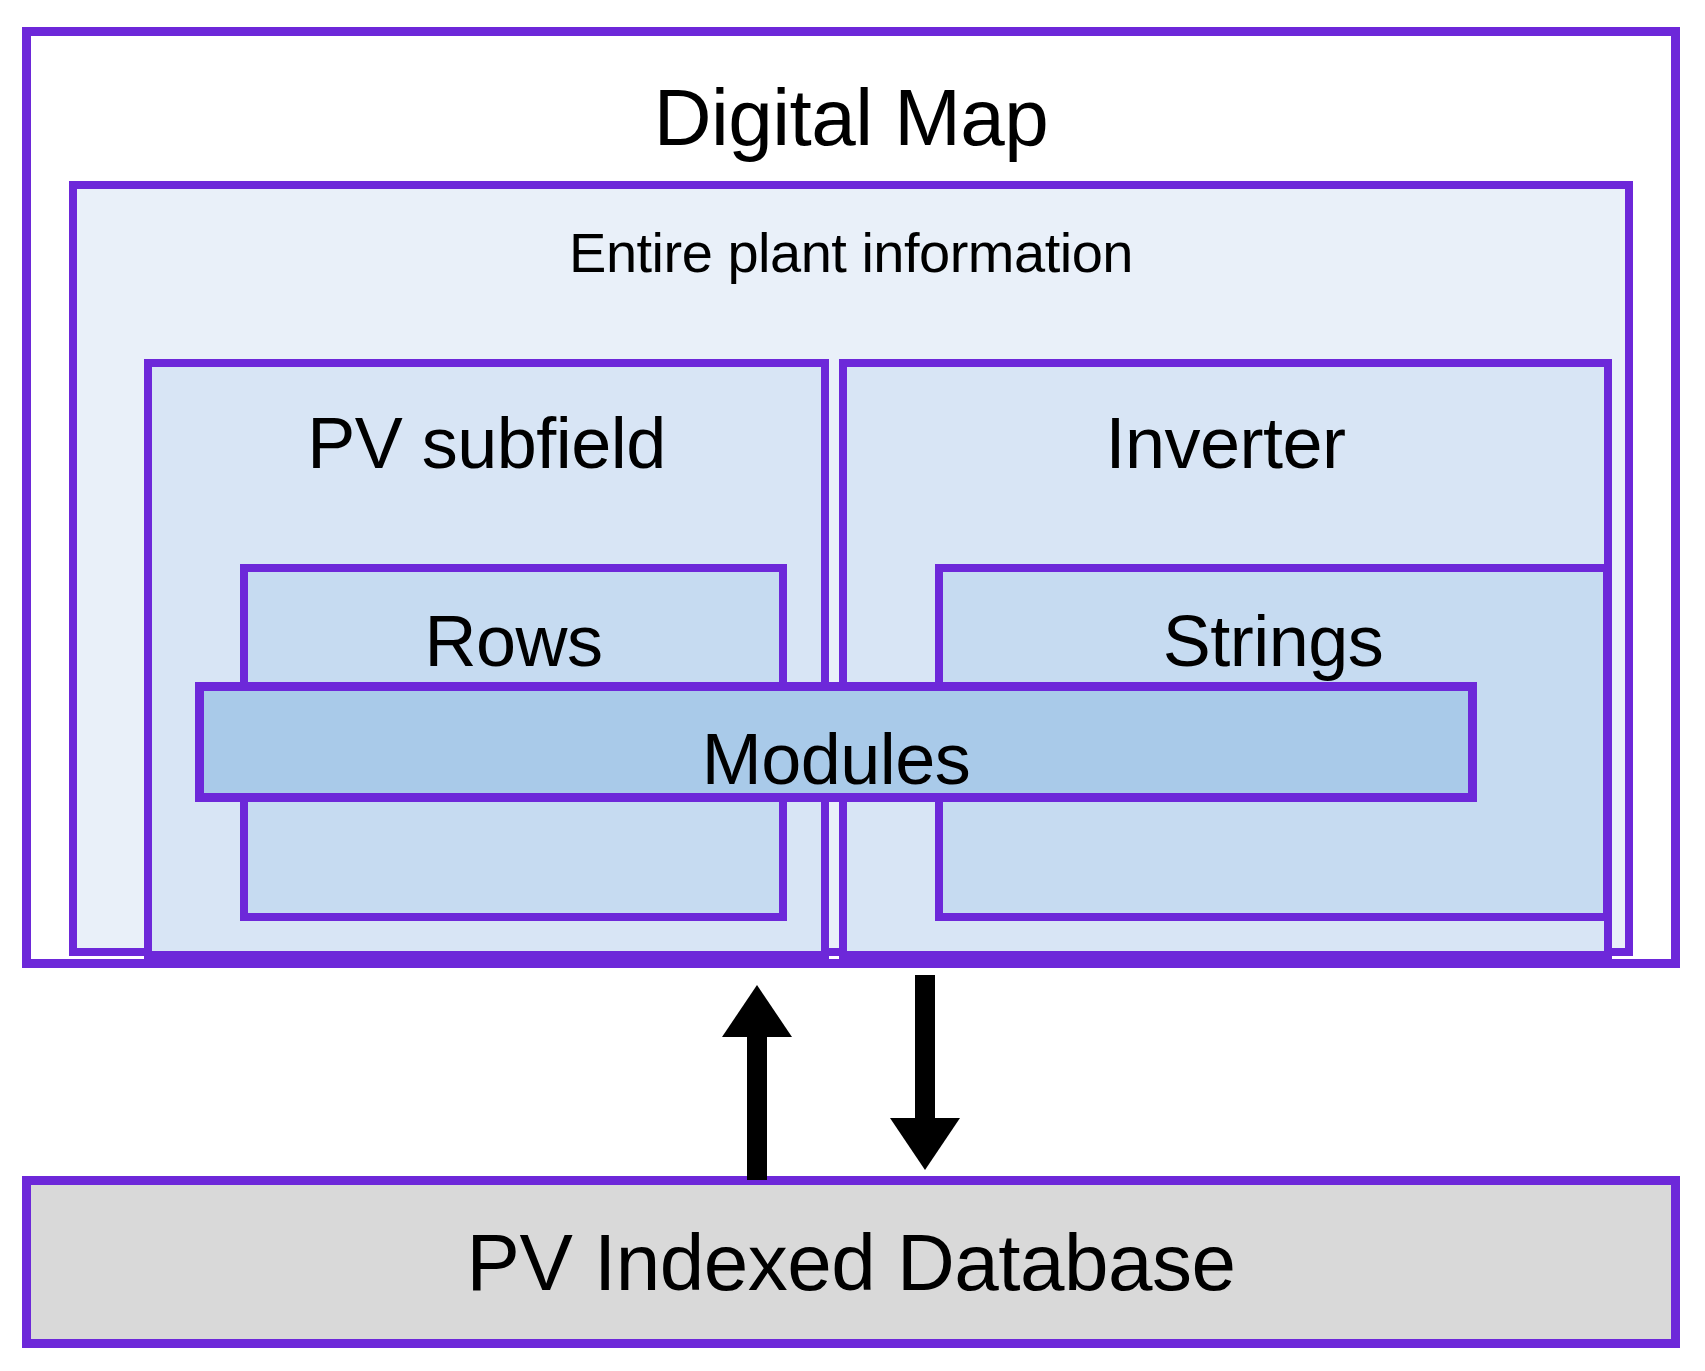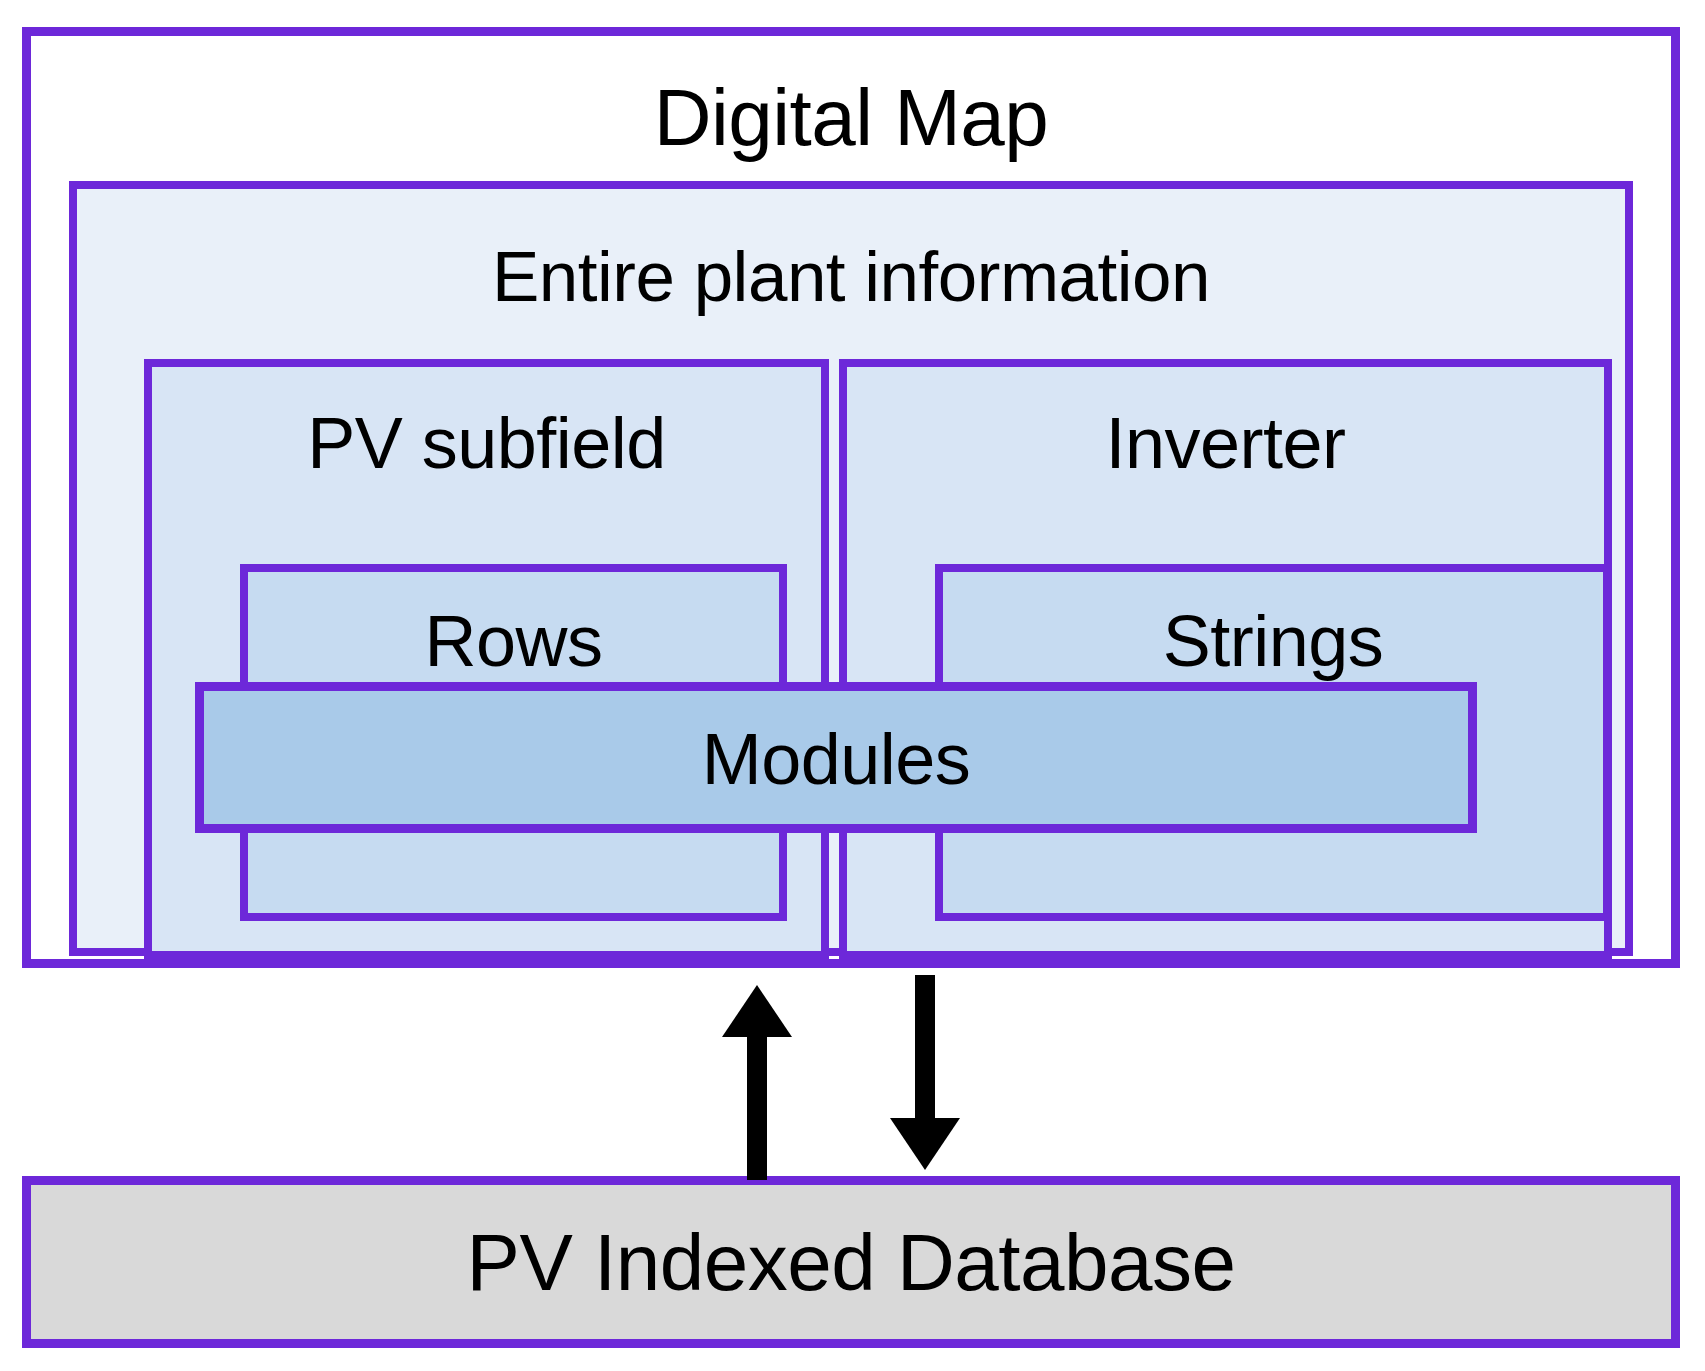--- a/index.html
+++ b/index.html
@@ -54,22 +54,22 @@
   
   #plant-info {
     left: 38px;
     top: 145px;
     width: 1564px;
     height: 775px;
     background: #e9f0f9;
     border-width: 8px;
   }
   #plant-info > .label {
-    top: 52px;
-    font-size: 71px;
+    top: 36px;
+    font-size: 56px;
   }
 
   
   #pv-subfield {
     left: 67px;
     top: 170px;
     width: 685px;
     height: 600px;
     background: #d8e5f5;
     border-width: 8px;
@@ -115,21 +115,21 @@
   #strings > .label {
     top: 33px;
     font-size: 72px;
   }
 
   
   #modules {
     left: 195px;
     top: 682px;
     width: 1282px;
-    height: 151px;
+    height: 120px;
     background: #a9cae9;
     border-width: 9px;
     z-index: 5;
   }
   #modules > .label {
     top: 32px;
     font-size: 72px;
   }
 
   

